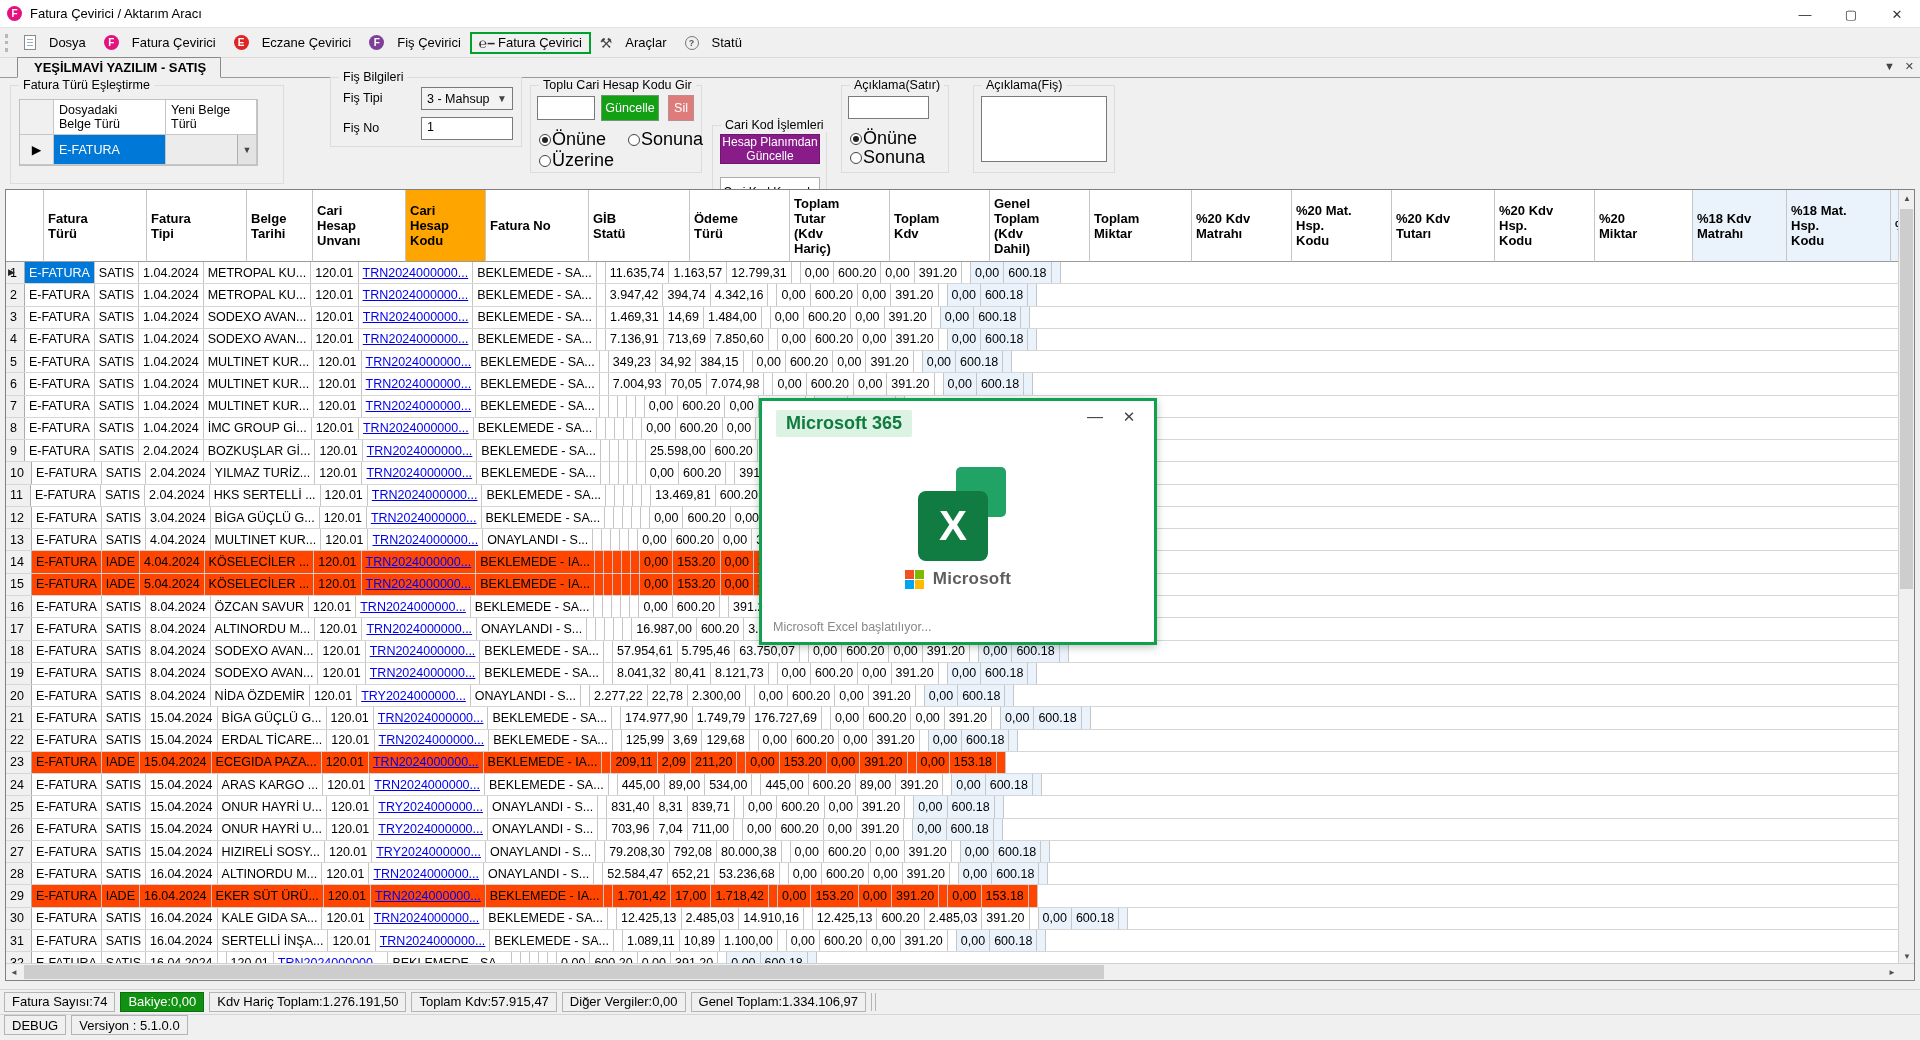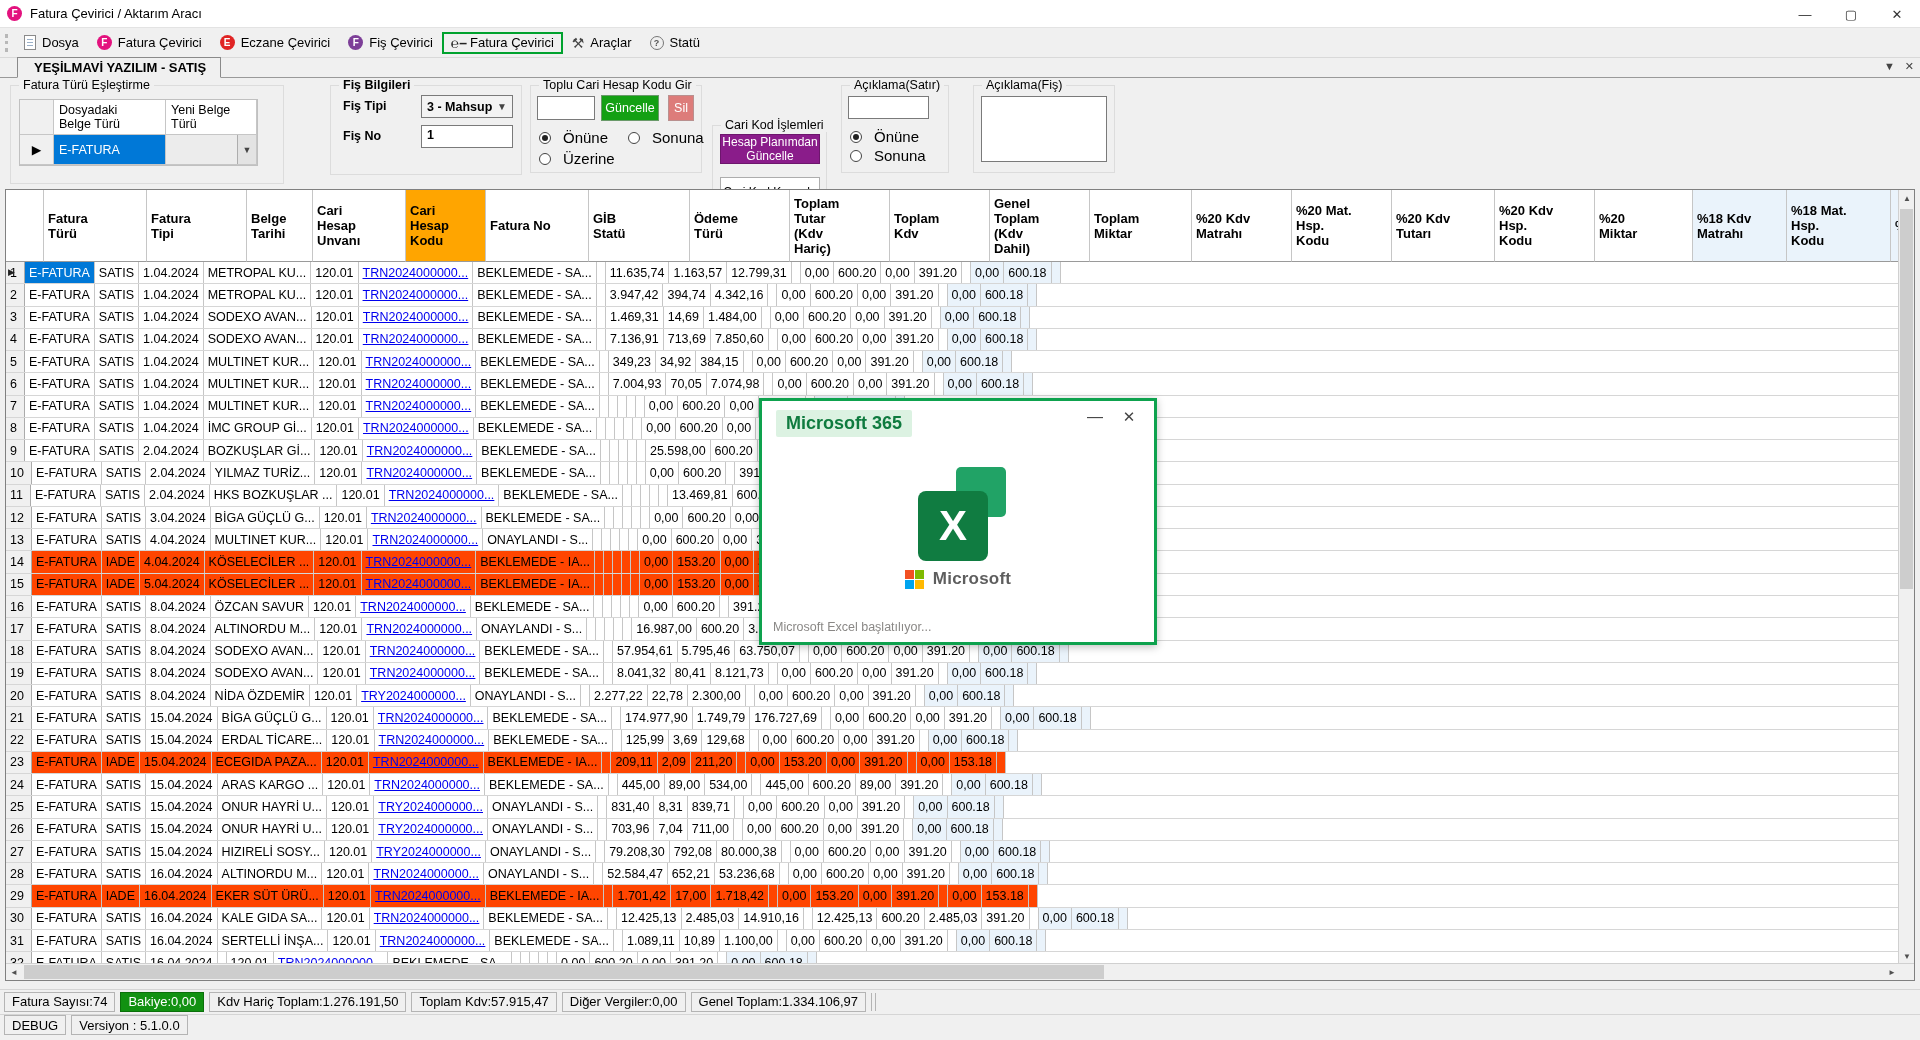--- a/index.html
+++ b/index.html
@@ -15,21 +15,21 @@
              margin:0 8px 0 7px; }
   .title-text { font-size:13px; }
   .winbtns { position:absolute; right:0; top:0; height:28px; display:flex; }
   .winbtn { width:46px; height:28px; display:flex; align-items:center; justify-content:center;
             font-size:13px; color:#333; }
 
   
   .menubar { position:absolute; left:0; top:28px; width:1920px; height:30px; background:#F0F0F0;
              border-bottom:1px solid #D9D9D9; display:flex; align-items:center; }
   .grip { width:4px; height:18px; border-left:3px dotted #B8B8B8; margin:0 6px 0 5px; }
-  .mitem { display:flex; align-items:center; gap:6px; padding:3px 9px; font-size:13px; white-space:nowrap; }
+  .mitem { display:flex; align-items:center; gap:13px; padding:3px 9px; font-size:13px; white-space:nowrap; }
   .cico { width:15px; height:15px; border-radius:50%; color:#fff; font-size:10px; font-weight:bold;
           display:flex; align-items:center; justify-content:center; }
   .doc-ico { width:12px; height:15px; background:#fff; border:1px solid #8a8a8a; position:relative; }
   .doc-ico::after { content:""; position:absolute; left:2px; right:2px; top:3px; height:8px;
         background:repeating-linear-gradient(#9ab0c8 0 1px, transparent 1px 3px); }
   .efatura-box { border:2px solid #00A22E; padding:1px 7px; display:flex; align-items:center; gap:3px; }
   .e-glyph { font-size:14px; font-weight:bold; color:#222; }
   .tool-ico { font-size:14px; color:#444; }
   .q-ico { width:14px; height:14px; border-radius:50%; border:1.5px solid #777; color:#555;
            font-size:9px; font-weight:bold; display:flex; align-items:center; justify-content:center; }
@@ -46,21 +46,21 @@
   .glabel { position:absolute; top:-8px; left:8px; background:#F0F0F0; padding:0 4px; font-size:12.5px; white-space:nowrap; }
   .tbox { background:#fff; border:1px solid #7A7A7A; font-size:12.5px; padding:2px 5px; }
   .combo { background:#F3F3F3; border:1px solid #7A7A7A; font-size:12.5px; padding:2px 5px;
            display:flex; align-items:center; justify-content:space-between; }
   .combo .arr { font-size:10px; color:#444; }
   .flabel { font-size:12.5px; }
   .rad { width:12px; height:12px; border:1px solid #444; border-radius:50%; background:#fff;
          display:inline-block; position:relative; flex:none; }
   .rad.on::after { content:""; position:absolute; left:2px; top:2px; right:2px; bottom:2px;
                    background:#222; border-radius:50%; }
-  .radrow { position:absolute; display:flex; align-items:center; gap:12px; font-size:15px;text-align:right; }
+  .radrow { position:absolute; display:flex; align-items:center; gap:1px; font-size:18px;text-align:right; }
   .btn { display:flex; align-items:center; justify-content:center; font-size:12.5px;
          border:1px solid #9a9a9a; text-align:center; }
   .btn-green { background:#14A014; color:#fff; border-color:#6a9a6a; }
   .btn-red   { background:#DD7C7A; color:#fff; border-color:#b9908f; }
   .btn-purple{ background:#8A1C8A; color:#fff; border-color:#6d166d; line-height:14px; }
   .btn-white { background:#fff; color:#000; border-color:#ADADAD; }
 
   
   .mgrid { position:absolute; left:8px; top:13px; border:1px solid #C0C0C0; background:#fff; }
   .mg-row { display:flex; }
@@ -209,21 +209,21 @@
       <div class="mg-row">
         <div class="mg-cell mg-rowhdr" style="width:34px; height:30px;">▶</div>
         <div class="mg-cell mg-sel" style="width:112px; height:30px;">E-FATURA</div>
         <div class="mg-cell mg-combo" style="width:91px; height:30px;">
             <span class="dd">▼</span>
           </div>
       </div>
     </div>
   </div>
 
-  <div class="gbox" style="left:330px; top:85px; width:192px; height:90px;font-weight:bold;">
+  <div class="gbox" style="left:330px; top:77px; width:192px; height:70px;">
     <span class="glabel">Fiş Bilgileri</span>
     <span class="flabel" style="position:absolute; left:12px; top:13px;">Fiş Tipi</span>
     <div class="combo" style="position:absolute; left:90px; top:9px; width:92px; height:23px;">
       <span>3 - Mahsup</span>
       <span class="arr">▼</span>
     </div>
     <span class="flabel" style="position:absolute; left:12px; top:43px;">Fiş No</span>
     <div class="tbox" style="position:absolute; left:90px; top:39px; width:92px; height:23px;">1</div>
   </div>
 
@@ -570,21 +570,21 @@
           <div class="gc ar"></div>
           <div class="gc blue ar">0,00</div>
           <div class="gc blue">600.18</div>
           <div class="gc blue"></div>
         </div>
         <div class="grow">
           <div class="gc rh">11</div>
           <div class="gc">E-FATURA</div>
           <div class="gc">SATIS</div>
           <div class="gc">2.04.2024</div>
-          <div class="gc">HKS BOZKUŞLAR ...</div>
+          <div class="gc">HKS SERTELLİ ...</div>
           <div class="gc">120.01</div>
           <div class="gc">
             <span class="lnk">TRN2024000000...</span>
           </div>
           <div class="gc">BEKLEMEDE - SA...</div>
           <div class="gc"></div>
           <div class="gc ar"></div>
           <div class="gc ar"></div>
           <div class="gc ar"></div>
           <div class="gc ar"></div>

